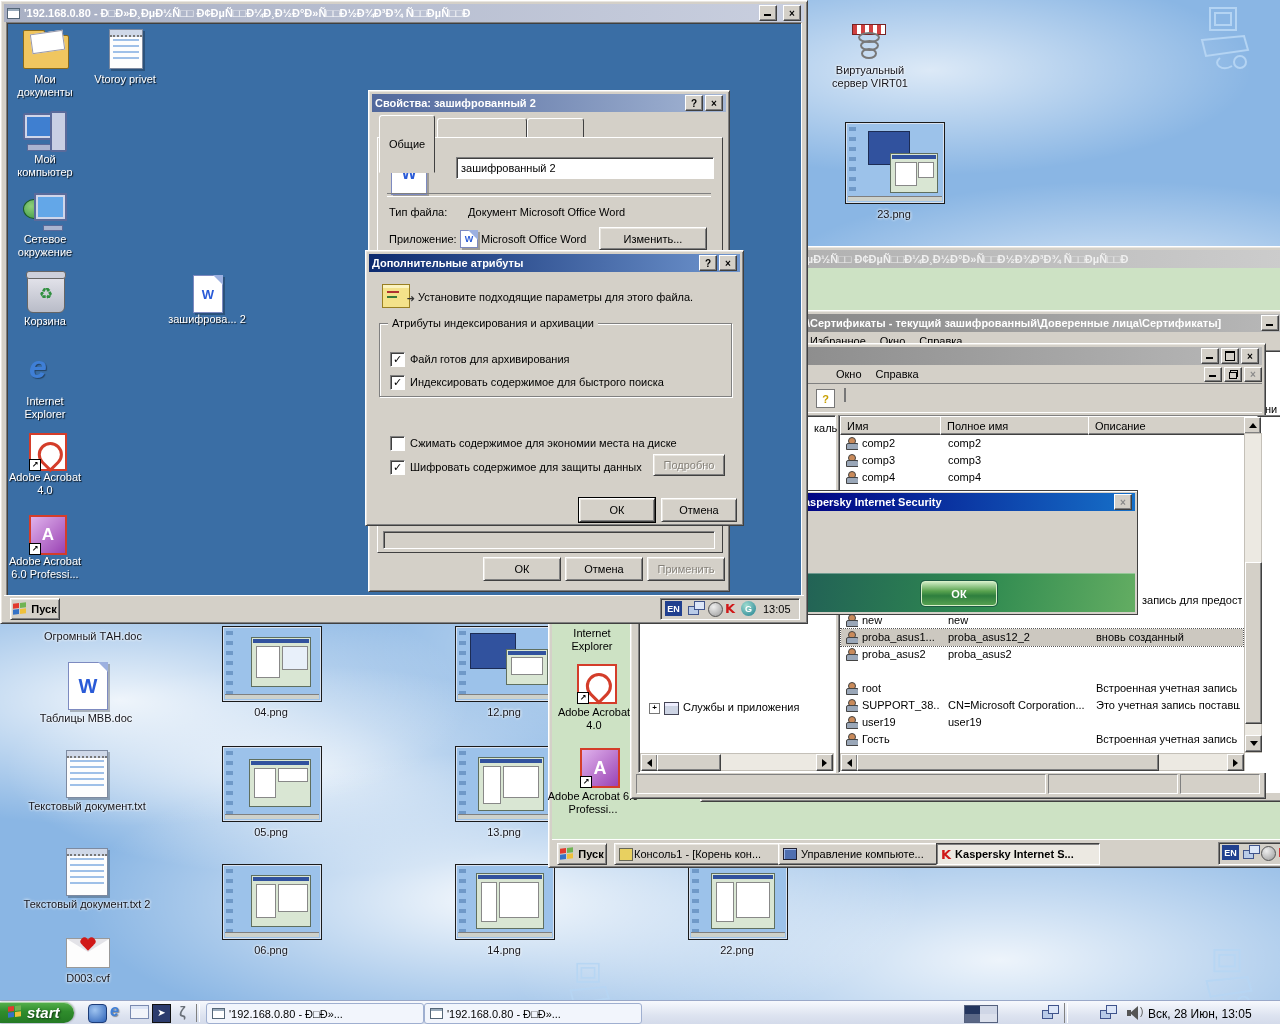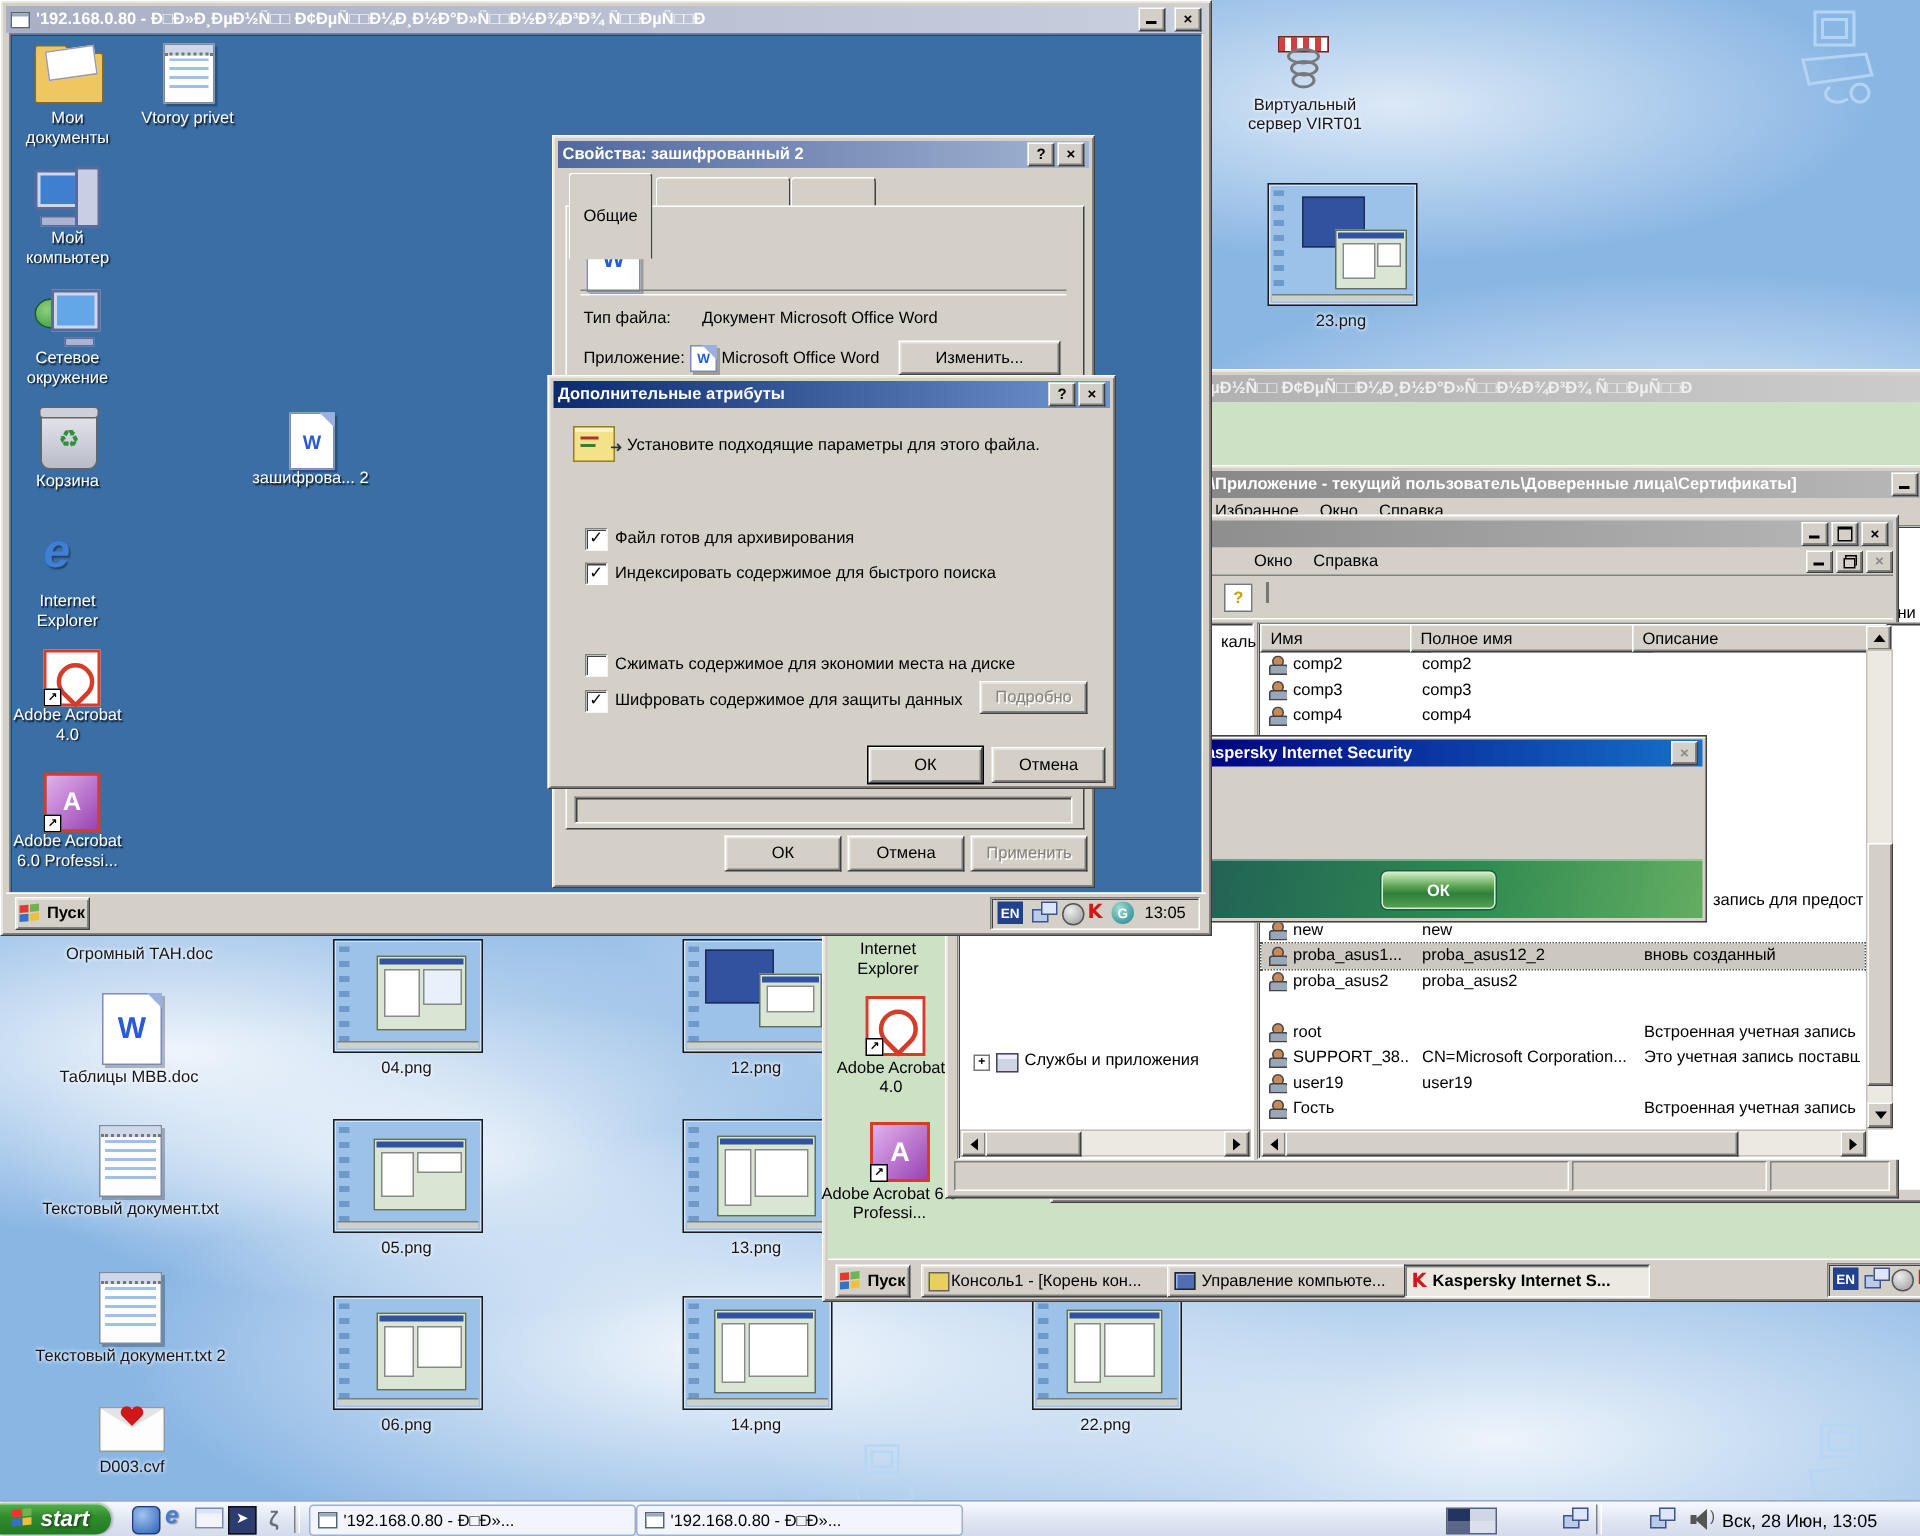--- a/index.html
+++ b/index.html
@@ -358,21 +358,21 @@
         <div class="loop"></div>
         <div class="shortcut">↗</div>
       </div>
     <div class="ilabel lab-green" style="left:550px;top:706px;width:88px">Adobe Acrobat 4.0</div>
     <div class="icon-acr6" style="left:580px;top:748px;width:36px;height:36px;font-size:18px">A<div class="shortcut">↗</div></div>
     <div class="ilabel lab-green" style="left:546px;top:790px;width:94px">Adobe Acrobat 6.0 Professi...</div>
   </div>
 
   <div class="abs face raised" style="left:700px;top:310px;width:584px;height:490px;z-index:3">
     <div class="tbar tb-gray abs" style="left:3px;top:3px;right:3px;height:18px;padding-left:103px">
-      <span style="overflow:hidden">\Приложение - текущий пользователь\Доверенные лица\Сертификаты]</span>
+      <span style="overflow:hidden">\Сертификаты - текущий зашифрованный\Доверенные лица\Сертификаты]</span>
       <span class="spacer"></span>
       <span class="tbtn">
           <span class="mini-g"></span>
         </span>
     </div>
     <div class="abs face" style="left:3px;top:21px;right:3px;height:18px;display:flex;align-items:center;padding-left:106px">
       <span class="menuitem">Избранное</span>
       <span class="menuitem">Окно</span>
       <span class="menuitem">Справка</span>
     </div>
@@ -625,20 +625,23 @@
         <span>Общие</span>
       </div>
     <div class="tab" style="left:68px;top:27px">
         <span>Безопасность</span>
       </div>
     <div class="tab" style="left:158px;top:27px">
         <span>Сводка</span>
       </div>
     <div class="abs face" style="left:8px;top:46px;width:344px;height:414px;border:1px solid;border-color:#fff #404040 #404040 #fff"></div>
     <div class="icon-wdoc" style="left:22px;top:62px;width:34px;height:40px;font-size:16px">W</div>
+    <div class="abs white" style="left:87px;top:66px;width:248px;height:20px;border:1px solid;border-color:#808080 #fff #fff #808080;box-shadow:inset 1px 1px 0 #404040;display:flex;align-items:center;padding:0 4px">
+      <span>зашифрованный 2</span>
+    </div>
     <div class="abs etchh" style="left:18px;top:102px;width:324px;height:2px"></div>
     <span class="abs" style="left:20px;top:115px">Тип файла:</span>
     <span class="abs" style="left:99px;top:115px">Документ Microsoft Office Word</span>
     <span class="abs" style="left:20px;top:142px">Приложение:</span>
     <span class="icon-wdoc abs" style="left:91px;top:139px;width:16px;height:16px;font-size:9px">W</span>
     <span class="abs" style="left:112px;top:142px">Microsoft Office Word</span>
     <div class="cbtn abs" style="left:230px;top:136px;width:106px;height:21px">
         <span>Изменить...</span>
       </div>
     <div class="abs sunken" style="left:14px;top:440px;width:330px;height:16px;background:#d4d0c8"></div>
@@ -660,20 +663,23 @@
       <span class="tbtn">?</span>
       <span class="tbtn">×</span>
     </div>
     <div class="abs" style="left:16px;top:33px;width:26px;height:22px;background:#f4e28a;border:1px solid #997f22;box-shadow:inset 0 3px 0 #fbf3c0">
       <span class="abs" style="left:4px;top:6px;width:12px;height:2px;background:#b03030"></span>
       <span class="abs" style="left:4px;top:11px;width:10px;height:2px;background:#3a7a3a"></span>
       <span class="abs" style="right:-6px;top:8px;color:#333;font-size:10px">➜</span>
     </div>
     <span class="abs" style="left:52px;top:40px;width:310px">Установите подходящие параметры для этого файла.</span>
 
+    <div class="abs group" style="left:13px;top:72px;width:351px;height:72px">
+      <span class="legend">Атрибуты индексирования и архивации</span>
+    </div>
     <span class="cb" style="left:24px;top:101px">✓</span>
     <span class="abs" style="left:44px;top:102px">Файл готов для архивирования</span>
     <span class="cb" style="left:24px;top:124px">✓</span>
     <span class="abs" style="left:44px;top:125px">Индексировать содержимое для быстрого поиска</span>
 
     <span class="cb" style="left:24px;top:185px"></span>
     <span class="abs" style="left:44px;top:186px">Сжимать содержимое для экономии места на диске</span>
     <span class="cb" style="left:24px;top:209px">✓</span>
     <span class="abs" style="left:44px;top:210px">Шифровать содержимое для защиты данных</span>
     <div class="cbtn abs disabled" style="left:287px;top:203px;width:70px;height:20px">

